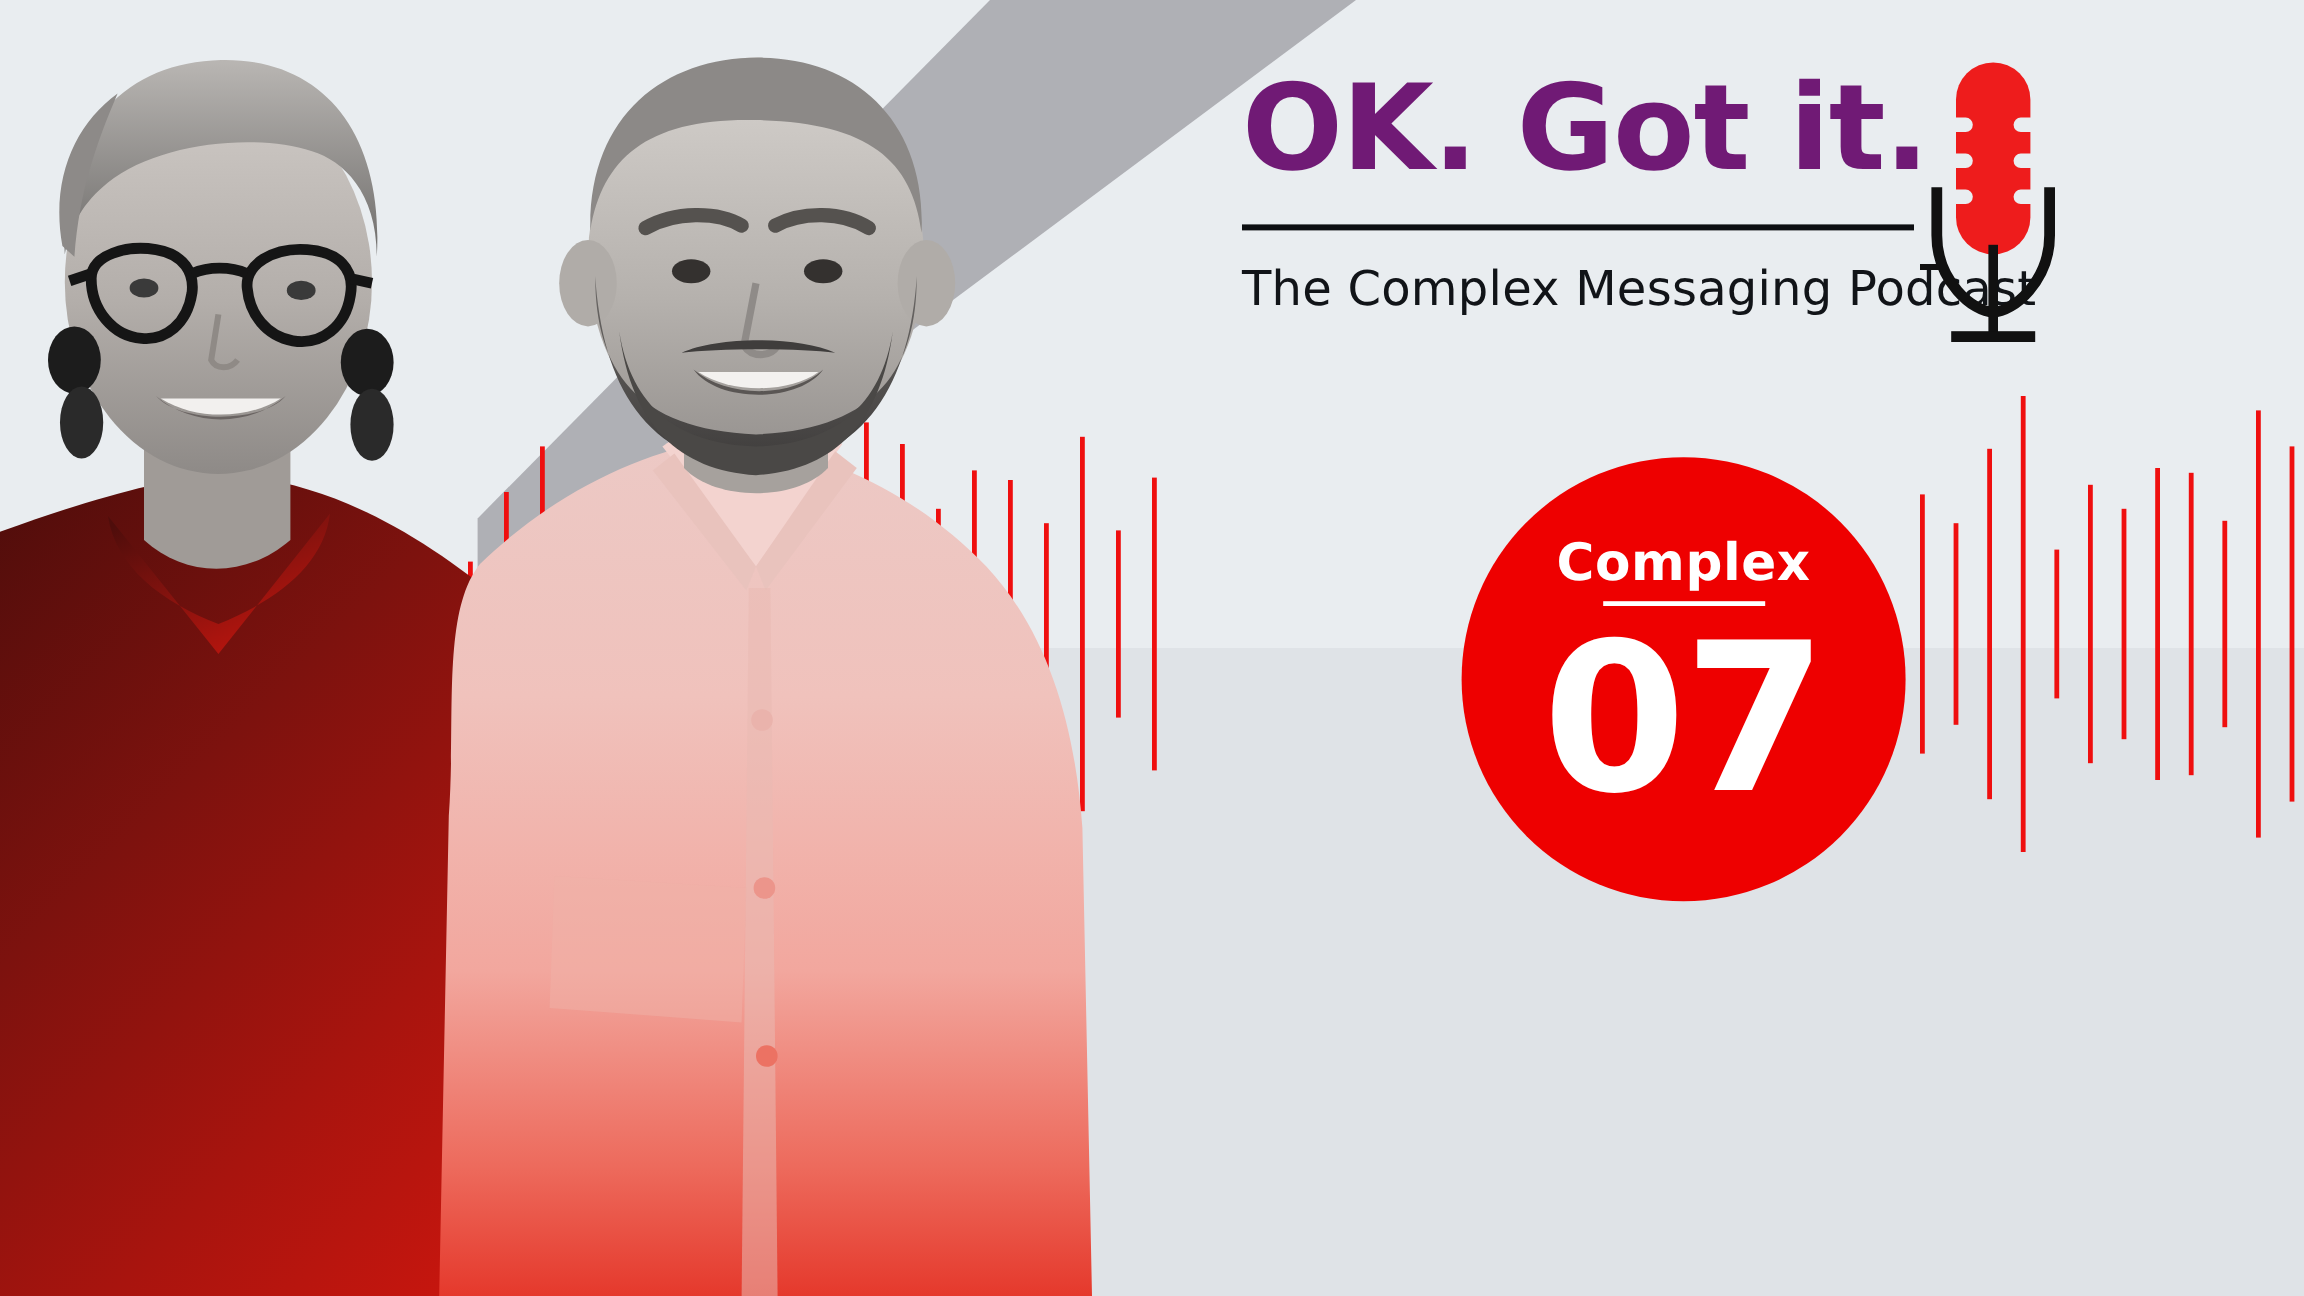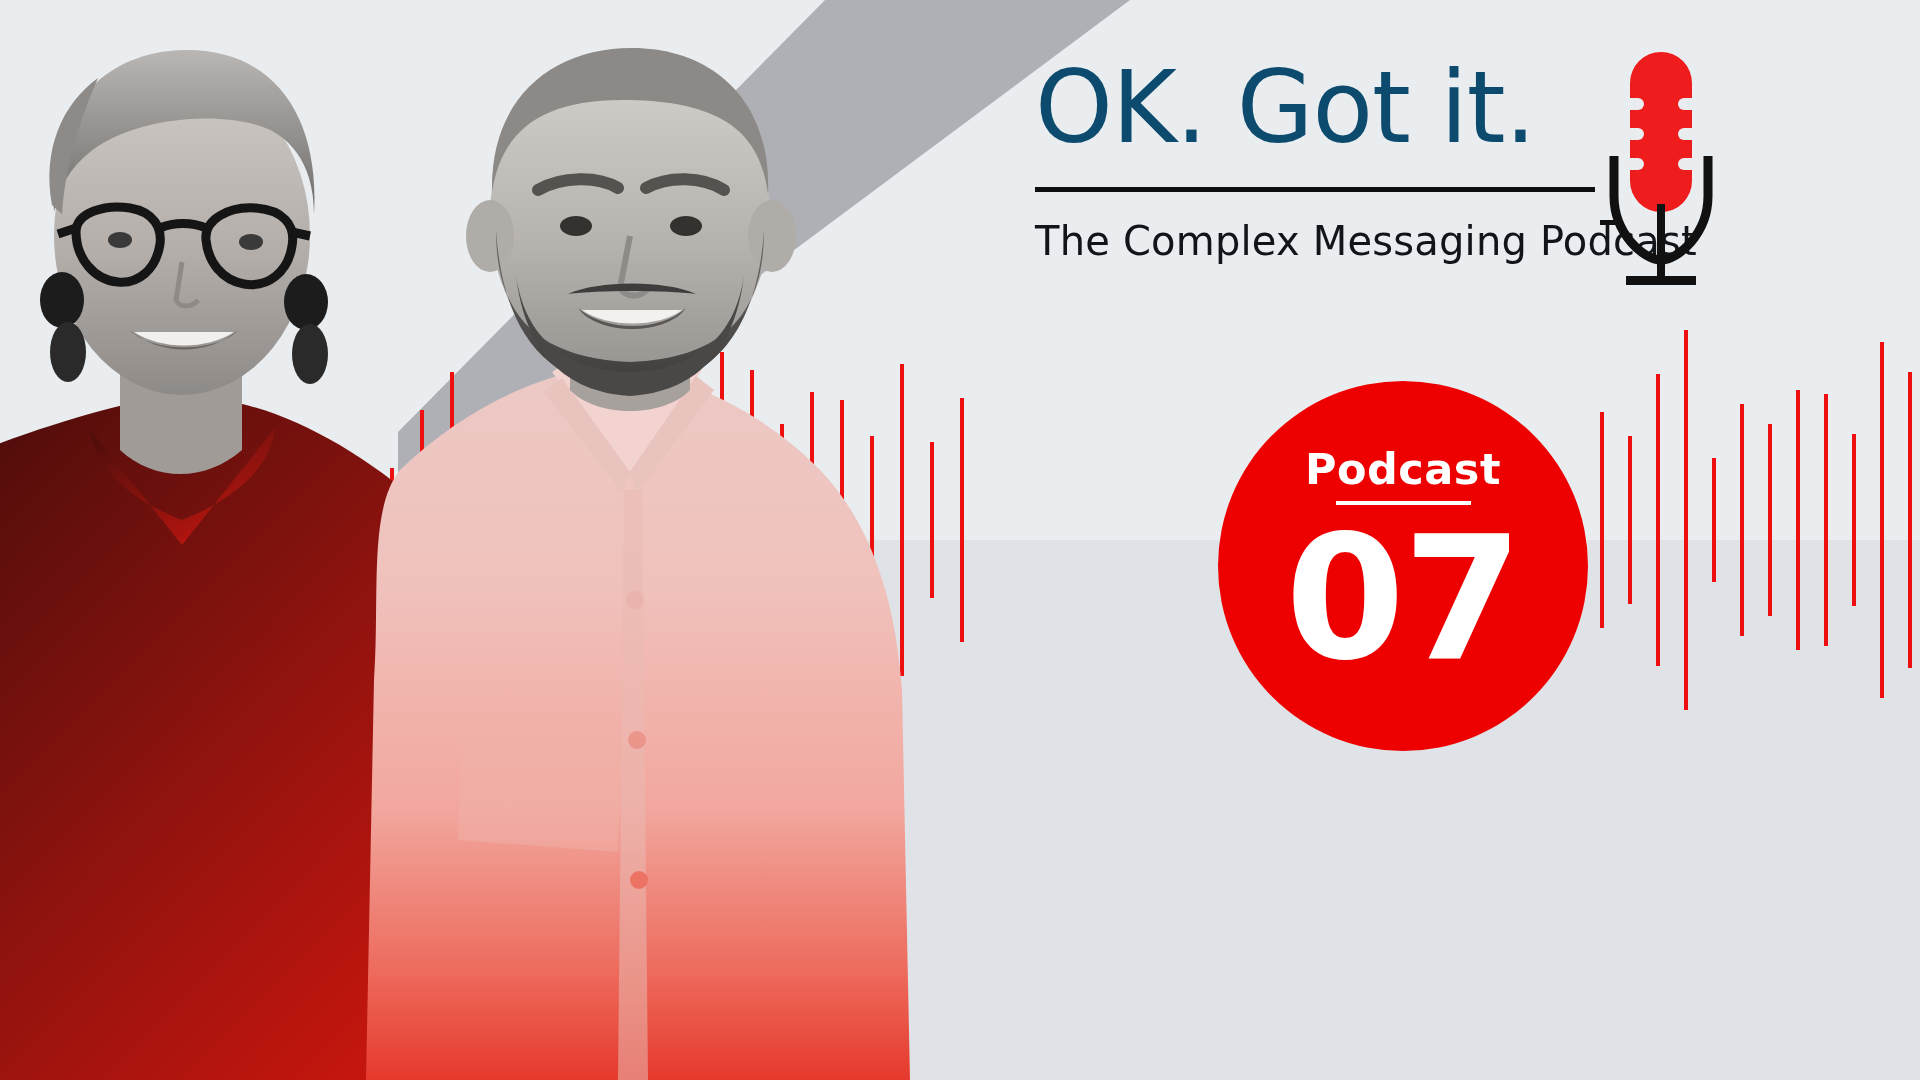--- a/index.html
+++ b/index.html
@@ -40,22 +40,22 @@
   .logo{
     position:absolute;left:1035px;top:58px;width:620px;
   }
   .logo-row{position:relative;display:flex;align-items:flex-start;}
   .logo-text-col{width:500px;}
   .logo-title{
     font-family:"DejaVu Sans", sans-serif;
     font-size:99px;
     line-height:1.0;
     letter-spacing:-1px;
-    font-weight:400;
-    color:#0c4a6e;
+    font-weight:700;
+    color:#701a75;
     white-space:nowrap;
     margin:0;
   }
   .logo-rule{
     margin-top:30px;
     width:560px;height:5px;background:#0d0f12;
   }
   .logo-sub{
     margin-top:26px;
     font-family:"DejaVu Sans", sans-serif;
@@ -302,18 +302,18 @@
 
           <rect x="26" y="230" width="70" height="9" fill="#111111"></rect>
 
           <rect x="-40" y="174" width="56" height="5" fill="#111111"></rect>
         </svg>
       </div>
     </div>
   </div>
 
   <div class="badge">
-    <div class="badge-label">Podcast</div>
+    <div class="badge-label">Complex</div>
     <div class="badge-rule"></div>
     <div class="badge-number">07</div>
   </div>
 
 </div>
 
 </body></html>

